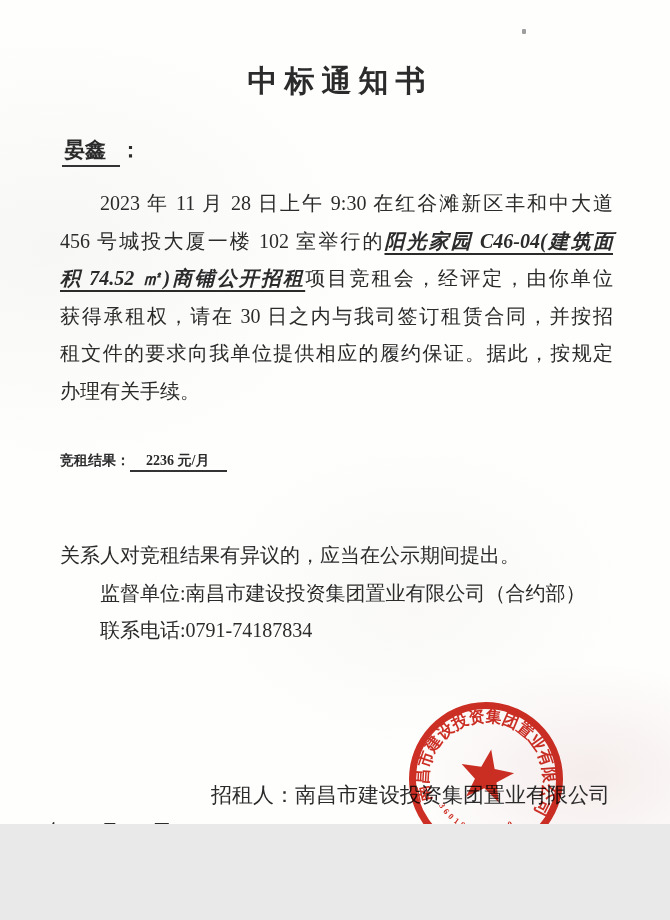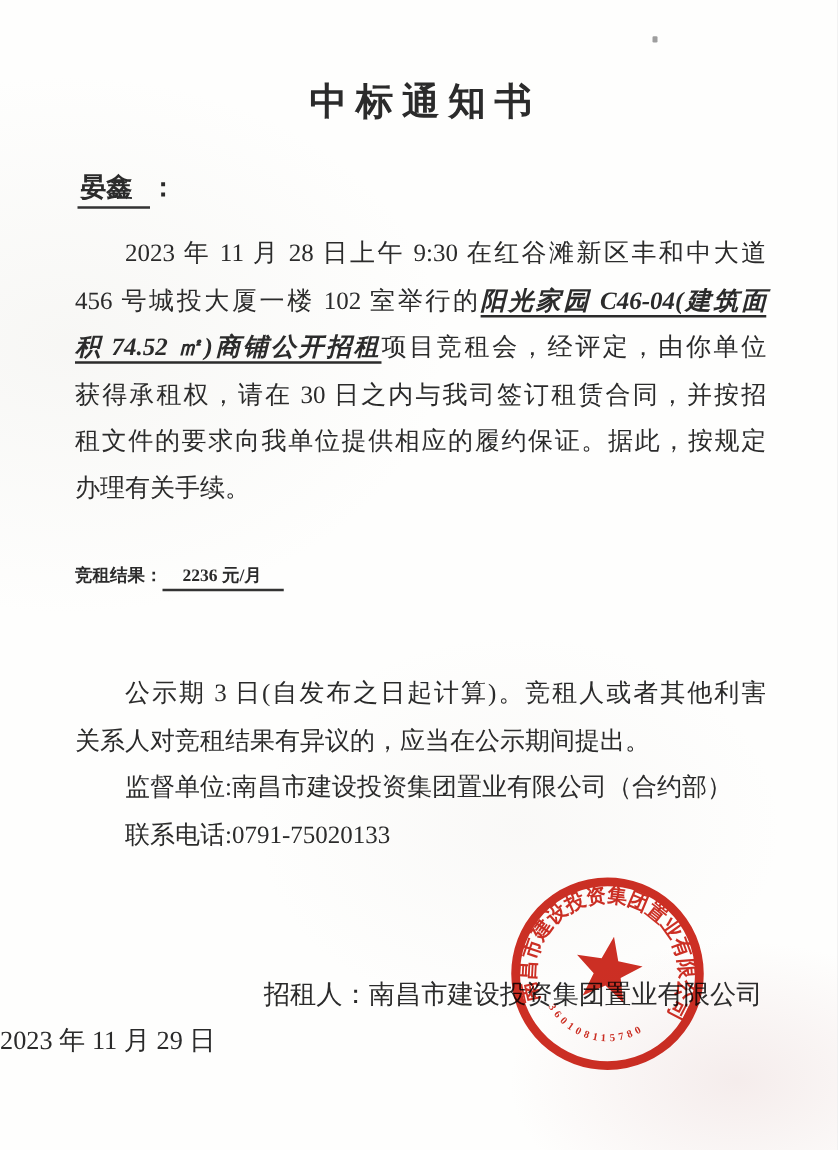--- a/index.html
+++ b/index.html
@@ -1,18 +1,18 @@
 <!DOCTYPE html>
 <html><head>
 <meta charset="utf-8">
 <style>
   html,body { margin:0; padding:0; background:#e9e9e9; }
   .page {
     position: relative;
-    width: 670px; height: 920px;
+    width: 670px; height: 824px;
     margin: 0 auto;
     overflow: hidden;
     color: var(--ink, #2b2b2b);
     font-family: "Liberation Serif", "DejaVu Serif", serif;
     background:
       radial-gradient(ellipse 260px 160px at 88% 94%, rgba(224,196,196,.30), transparent 70%),
       radial-gradient(ellipse 420px 300px at 8% 30%, rgba(212,210,202,.16), transparent 72%),
       radial-gradient(ellipse 300px 220px at 62% 72%, rgba(216,210,206,.12), transparent 70%),
       var(--paper, #fefefd);
   }
@@ -61,24 +61,23 @@
       <div class="line justify"><span>获得承租权，请在 30 日之内与我司签订租赁合同，并按招</span></div>
       <div class="line justify"><span>租文件的要求向我单位提供相应的履约保证。据此，按规定</span></div>
       <div class="line"><span>办理有关手续。</span></div>
     </div>
 
   <div class="result">
     <span>竞租结果：</span><span class="value">2236 元/月</span>
   </div>
 
   <div class="para para2">
-      <div class="line indent justify"><span>公示期 3 日(自发布之日起计算)。竞租人或者其他利害</span></div>
       <div class="line"><span>关系人对竞租结果有异议的，应当在公示期间提出。</span></div>
       <div class="line indent"><span>监督单位:南昌市建设投资集团置业有限公司（合约部）</span></div>
-      <div class="line indent"><span>联系电话:0791-75020133</span></div>
+      <div class="line indent"><span>联系电话:0791-74187834</span></div>
     </div>
 
   <div class="signature">
     <span>招租人：</span><span>南昌市建设投资集团置业有限公司</span>
   </div>
 
   <div class="dateline">2023 年 11 月 29 日</div>
 
   <svg class="seal" viewBox="-85 -85 170 170" aria-hidden="true">
     <g transform="rotate(10)">

